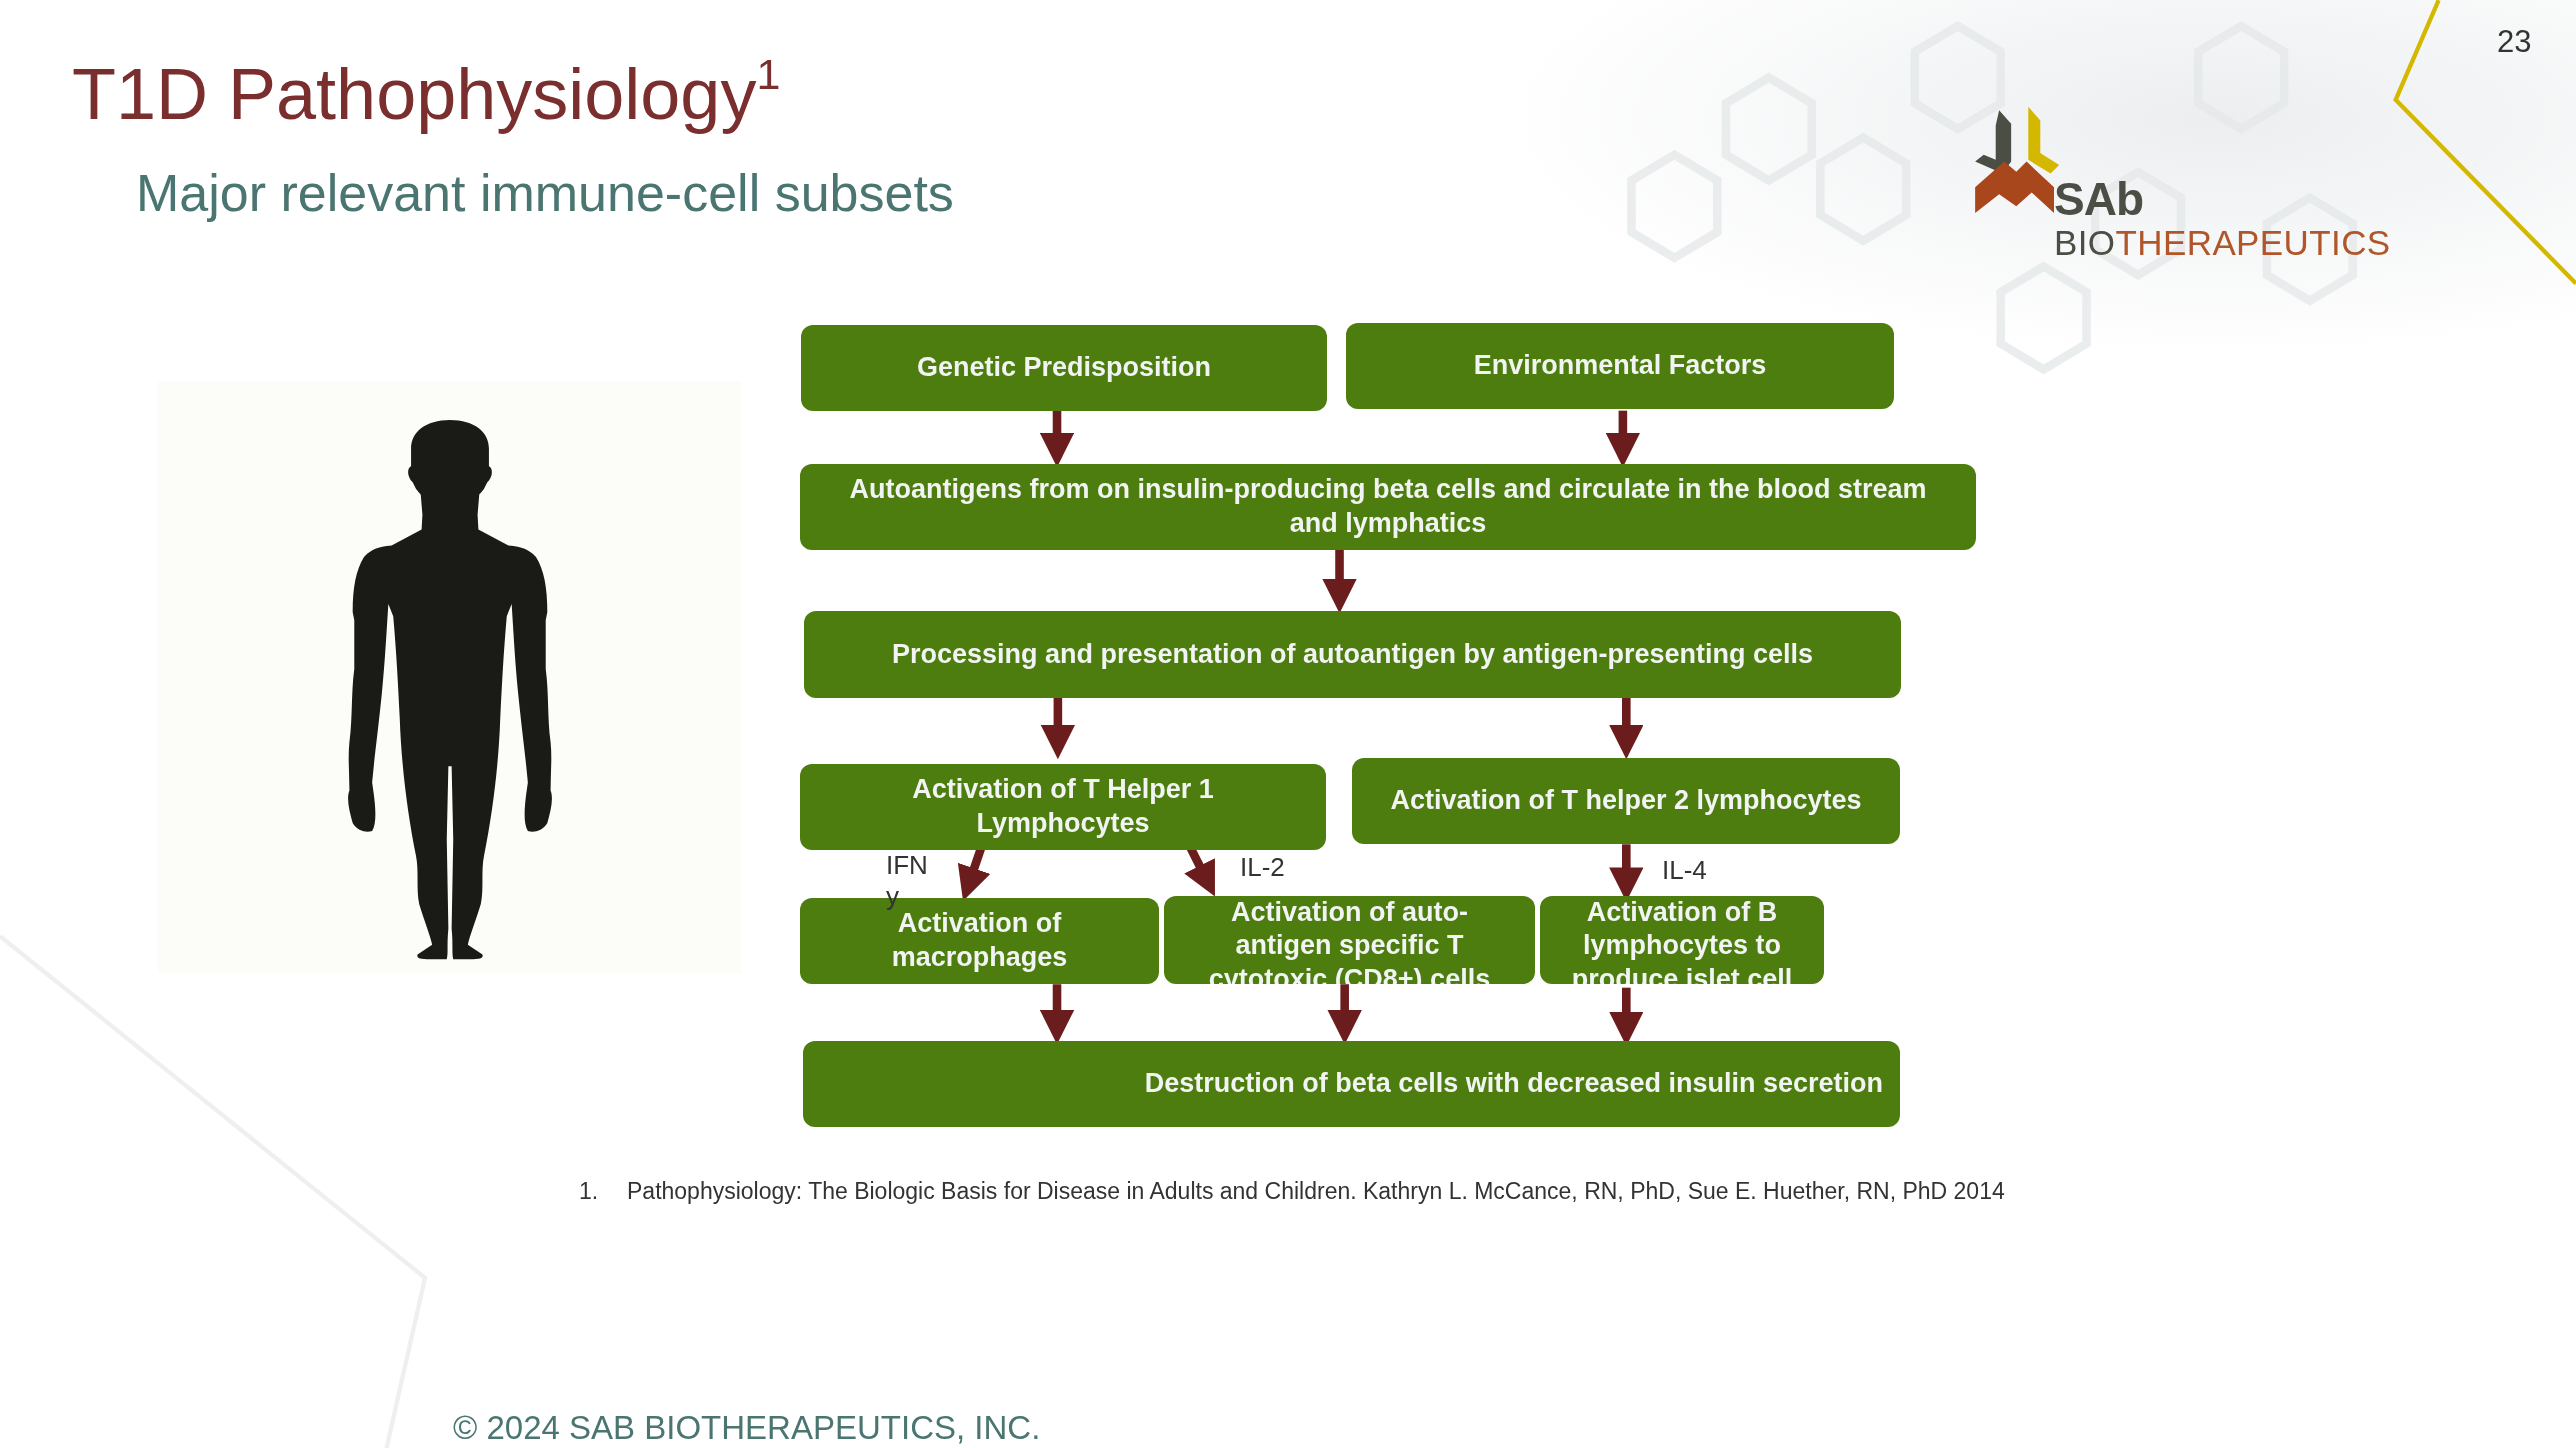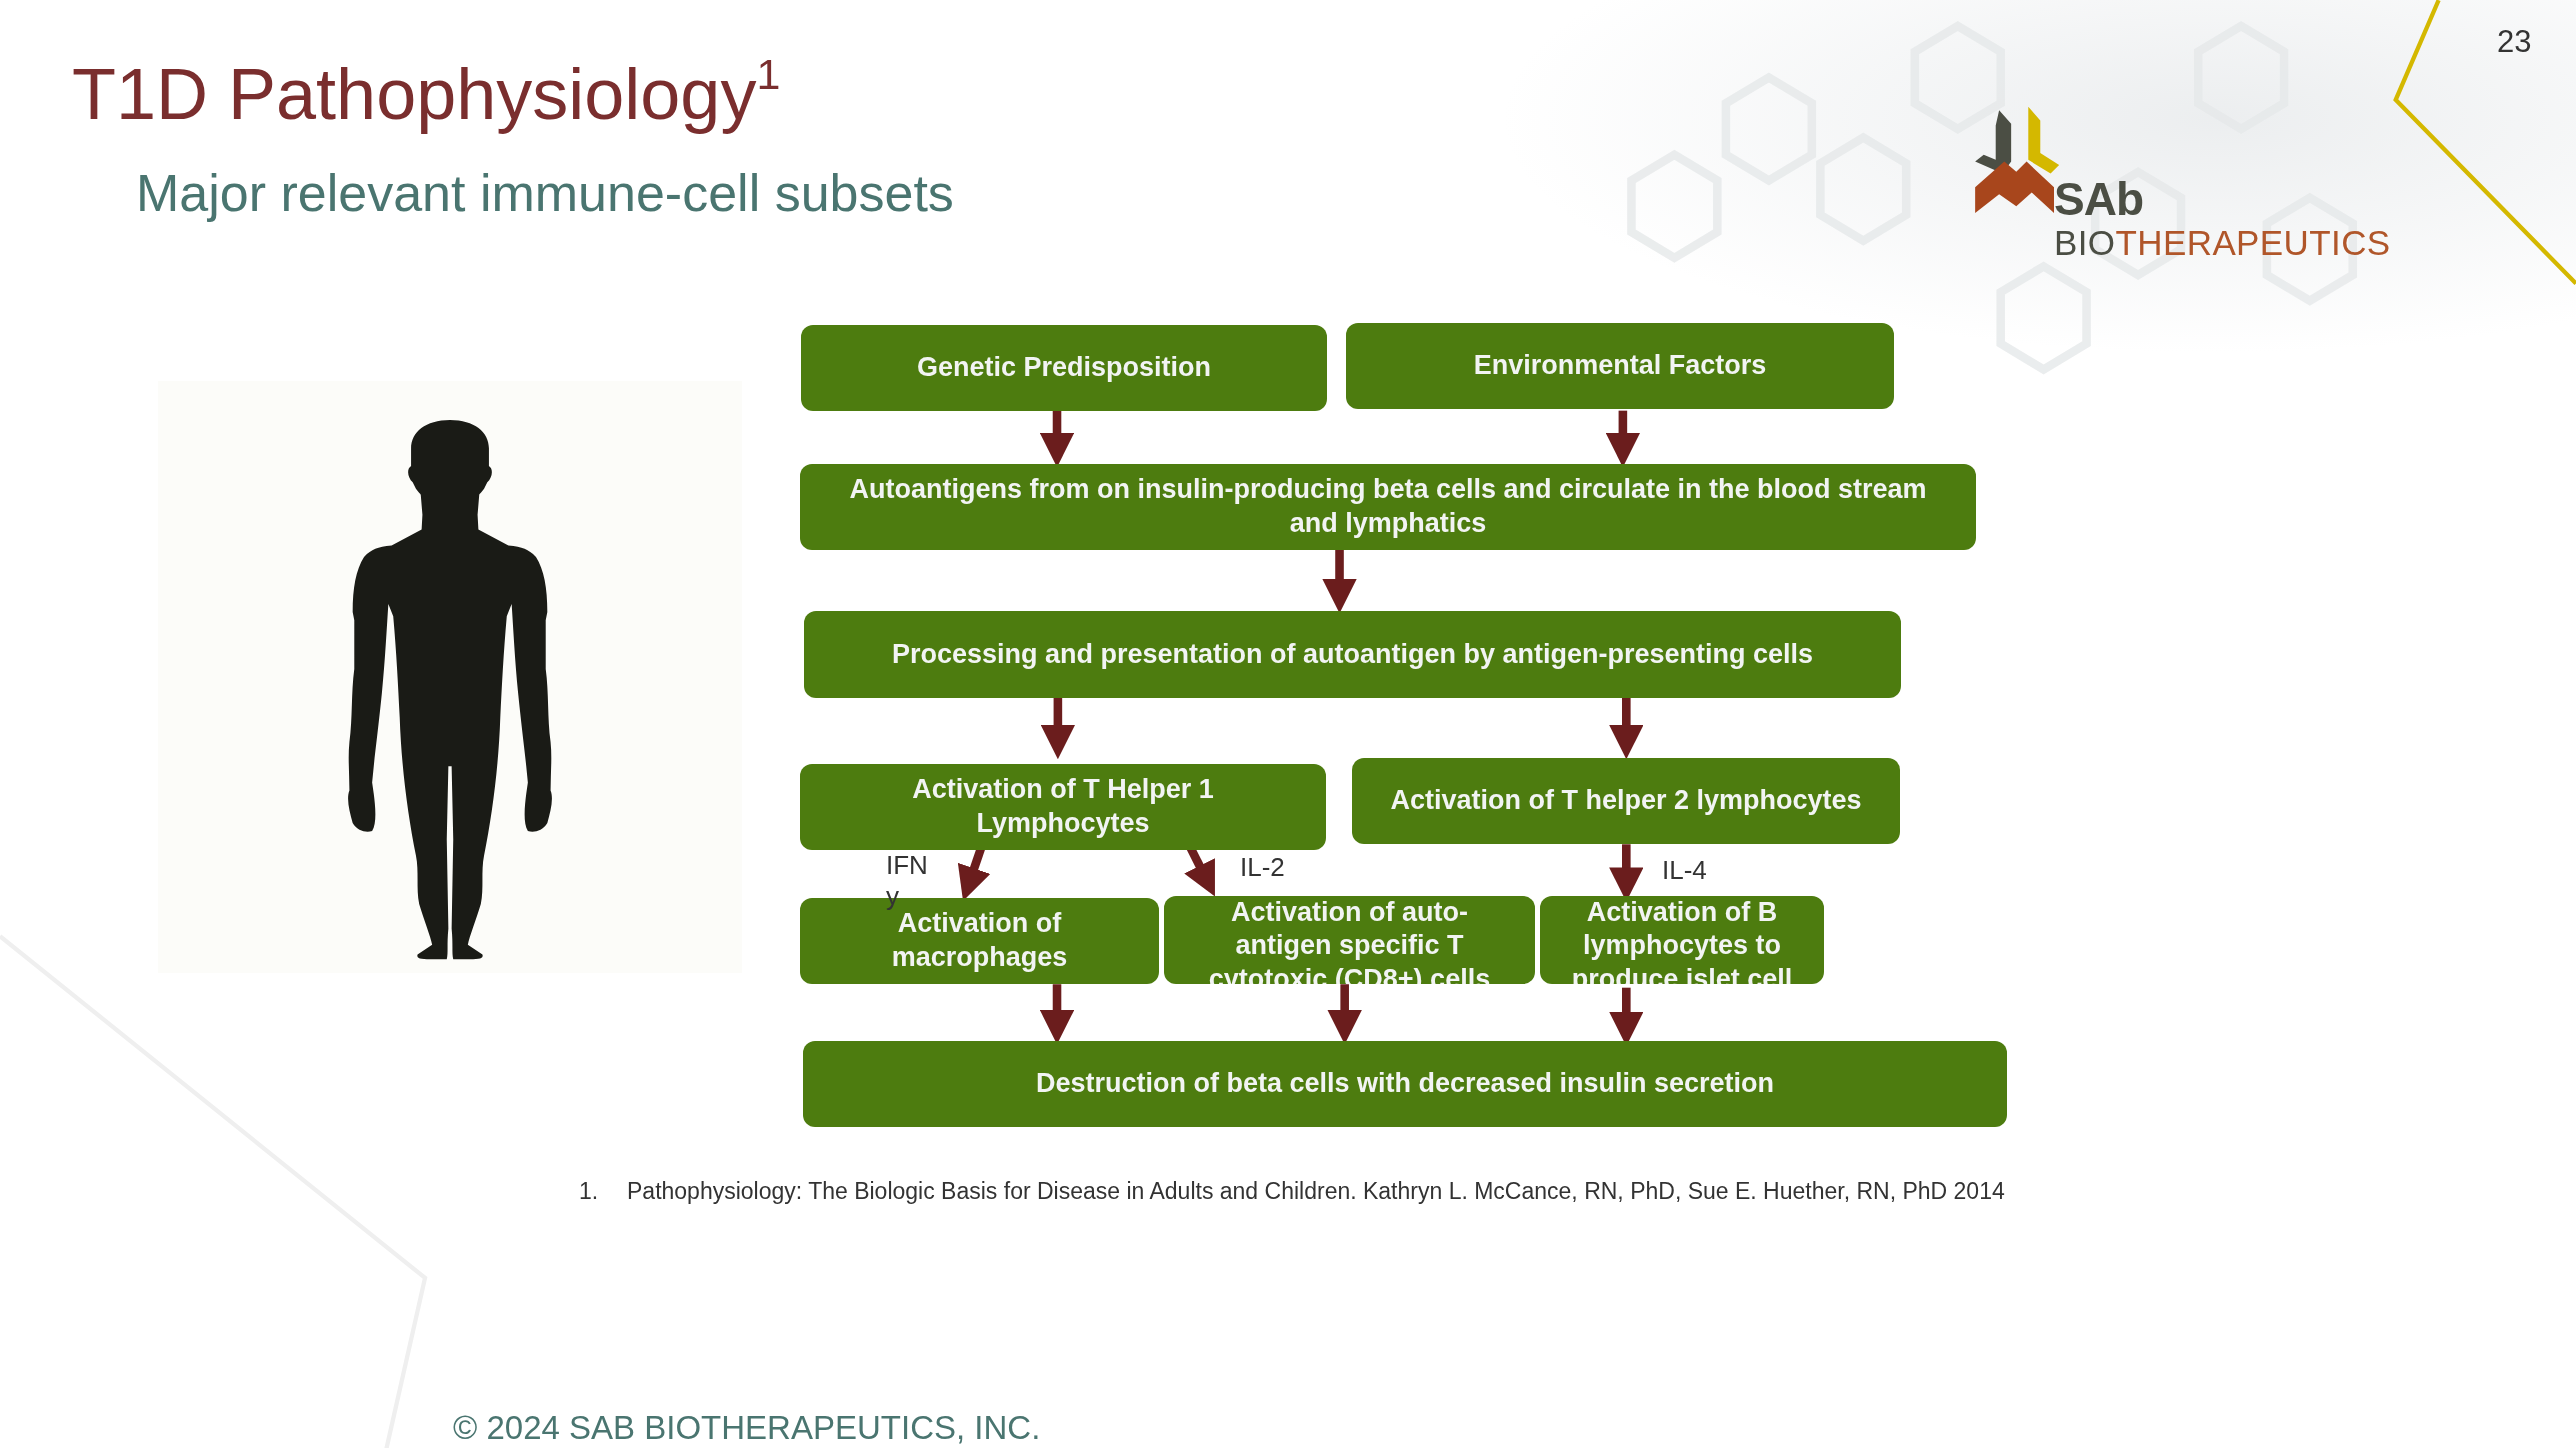--- a/index.html
+++ b/index.html
@@ -166,21 +166,21 @@
 </div>
 <div class="box" style="left:800px;top:898px;width:359px;height:86px;padding:0 69px;">
   <span>Activation of macrophages</span>
 </div>
 <div class="box" style="left:1164px;top:896px;width:371px;height:88px;padding:0 34px;align-items:flex-start;line-height:1.24;">
   <span>Activation of auto-antigen specific T cytotoxic (CD8+) cells</span>
 </div>
 <div class="box" style="left:1540px;top:896px;width:284px;height:88px;padding:0 12px;align-items:flex-start;line-height:1.24;">
   <span>Activation of B lymphocytes to produce islet cell autoantibodies</span>
 </div>
-<div class="box" style="left:803px;top:1041px;width:1204px;height:86px;">
+<div class="box" style="left:803px;top:1041px;width:1097px;height:86px;justify-content:flex-end;">
   <span>Destruction of beta cells with decreased insulin secretion</span>
 </div>
 
 <div class="label" style="left:886px;top:850px;">
   <span>IFN</span><br><span>y</span>
 </div>
 <div class="label" style="left:1240px;top:852px;">IL-2</div>
 <div class="label" style="left:1662px;top:855px;">IL-4</div>
 
 <div class="footnote">

